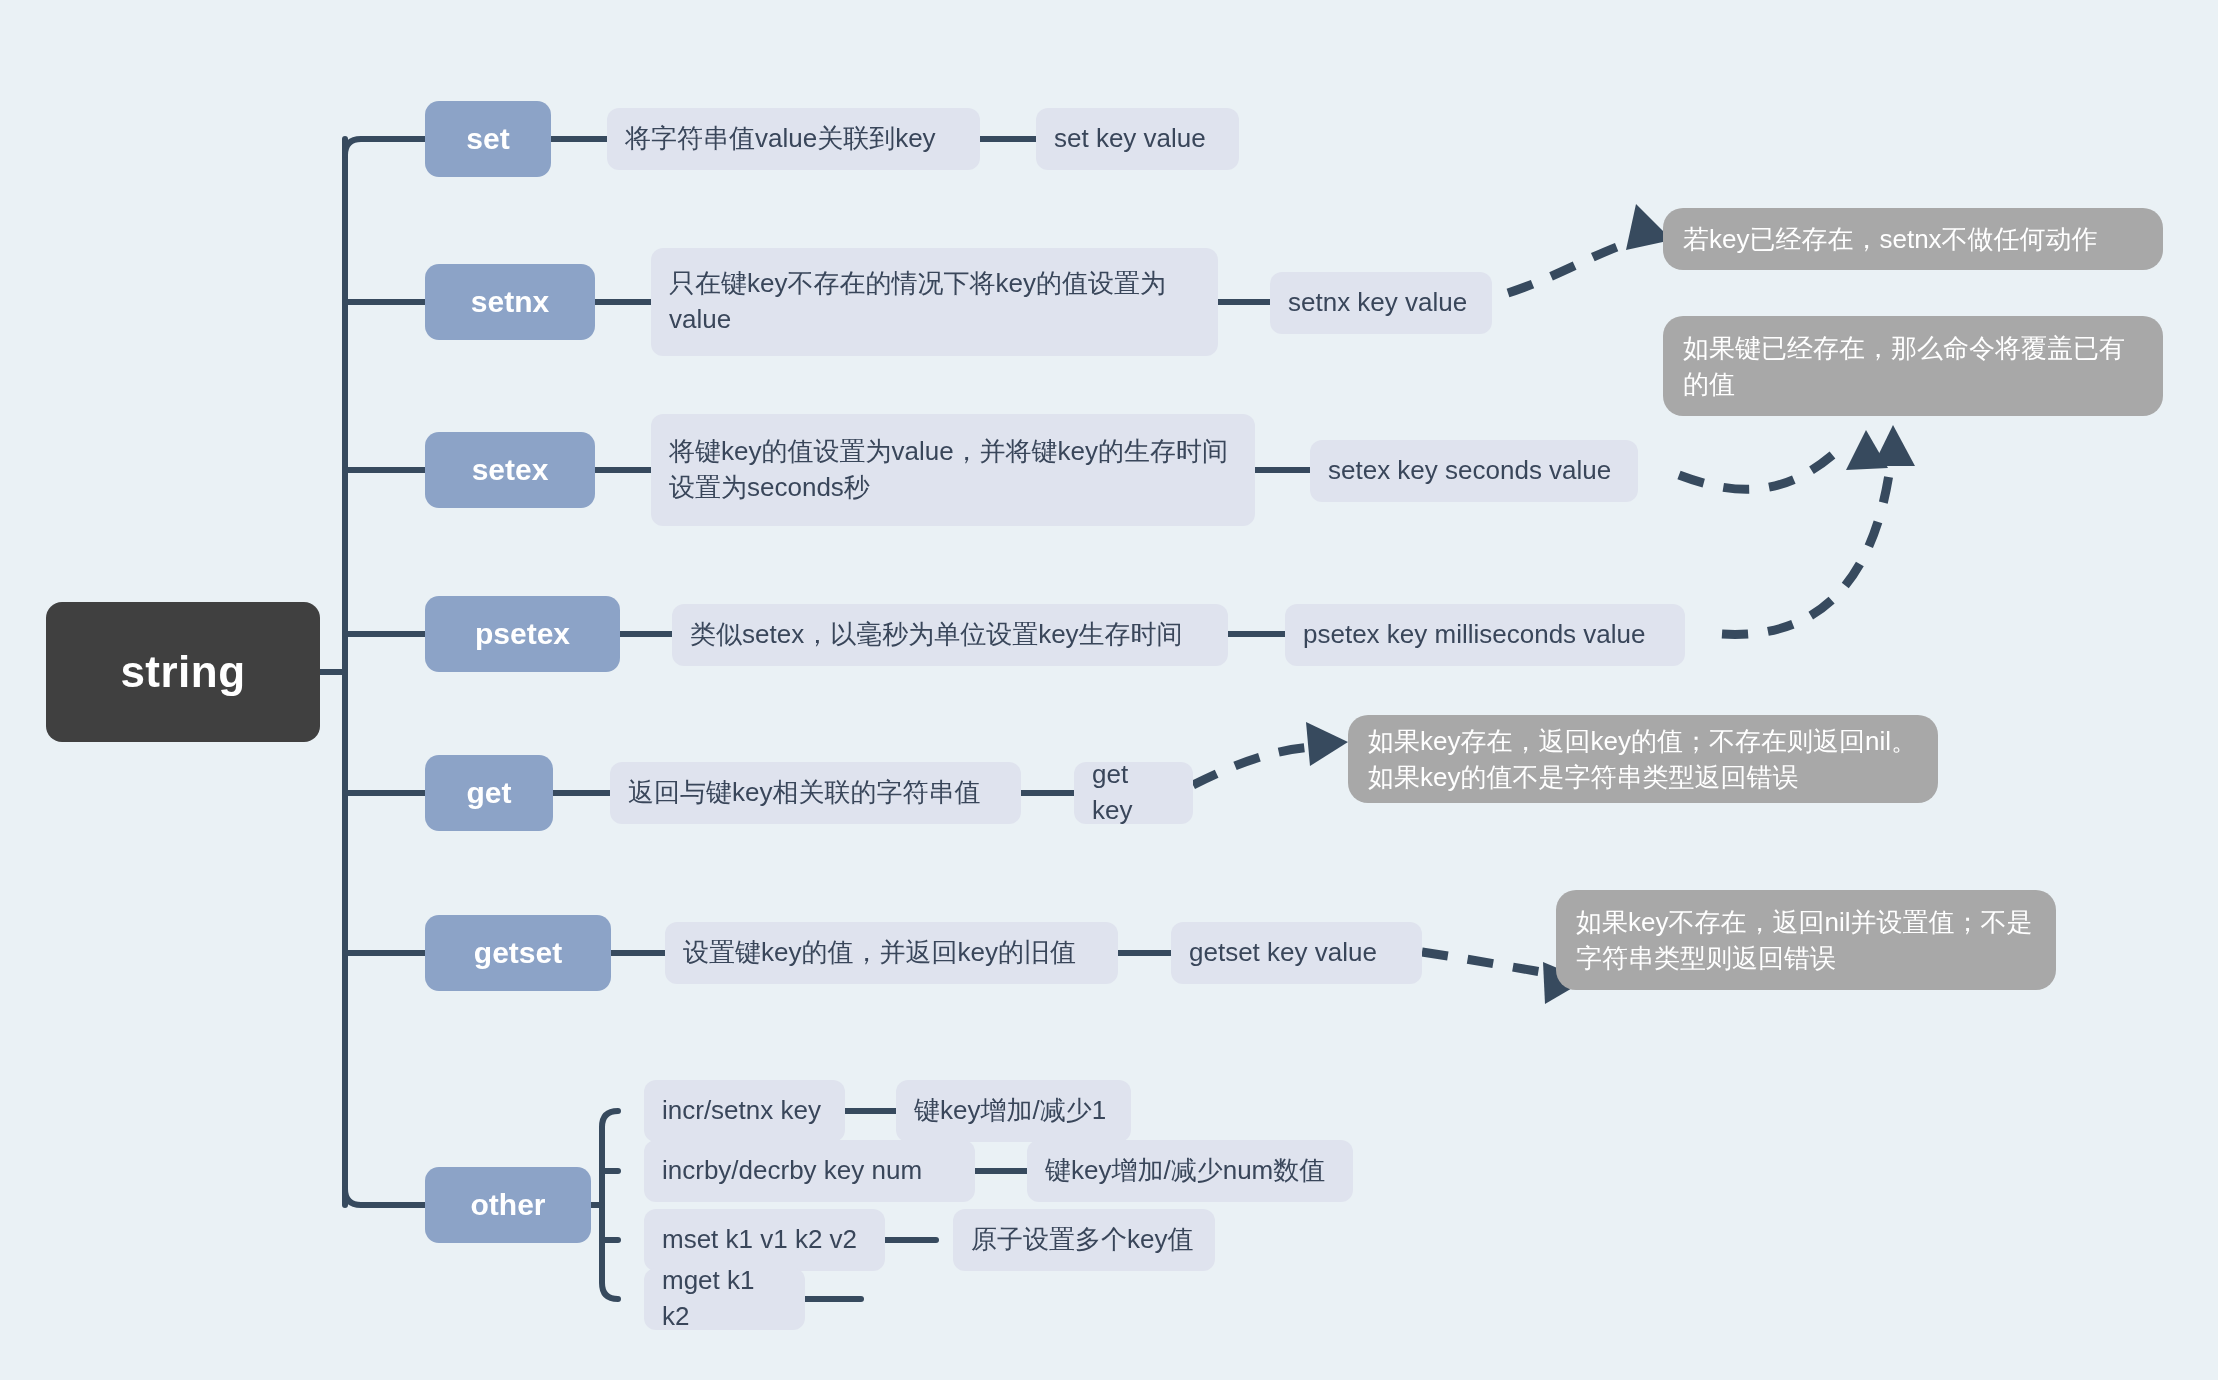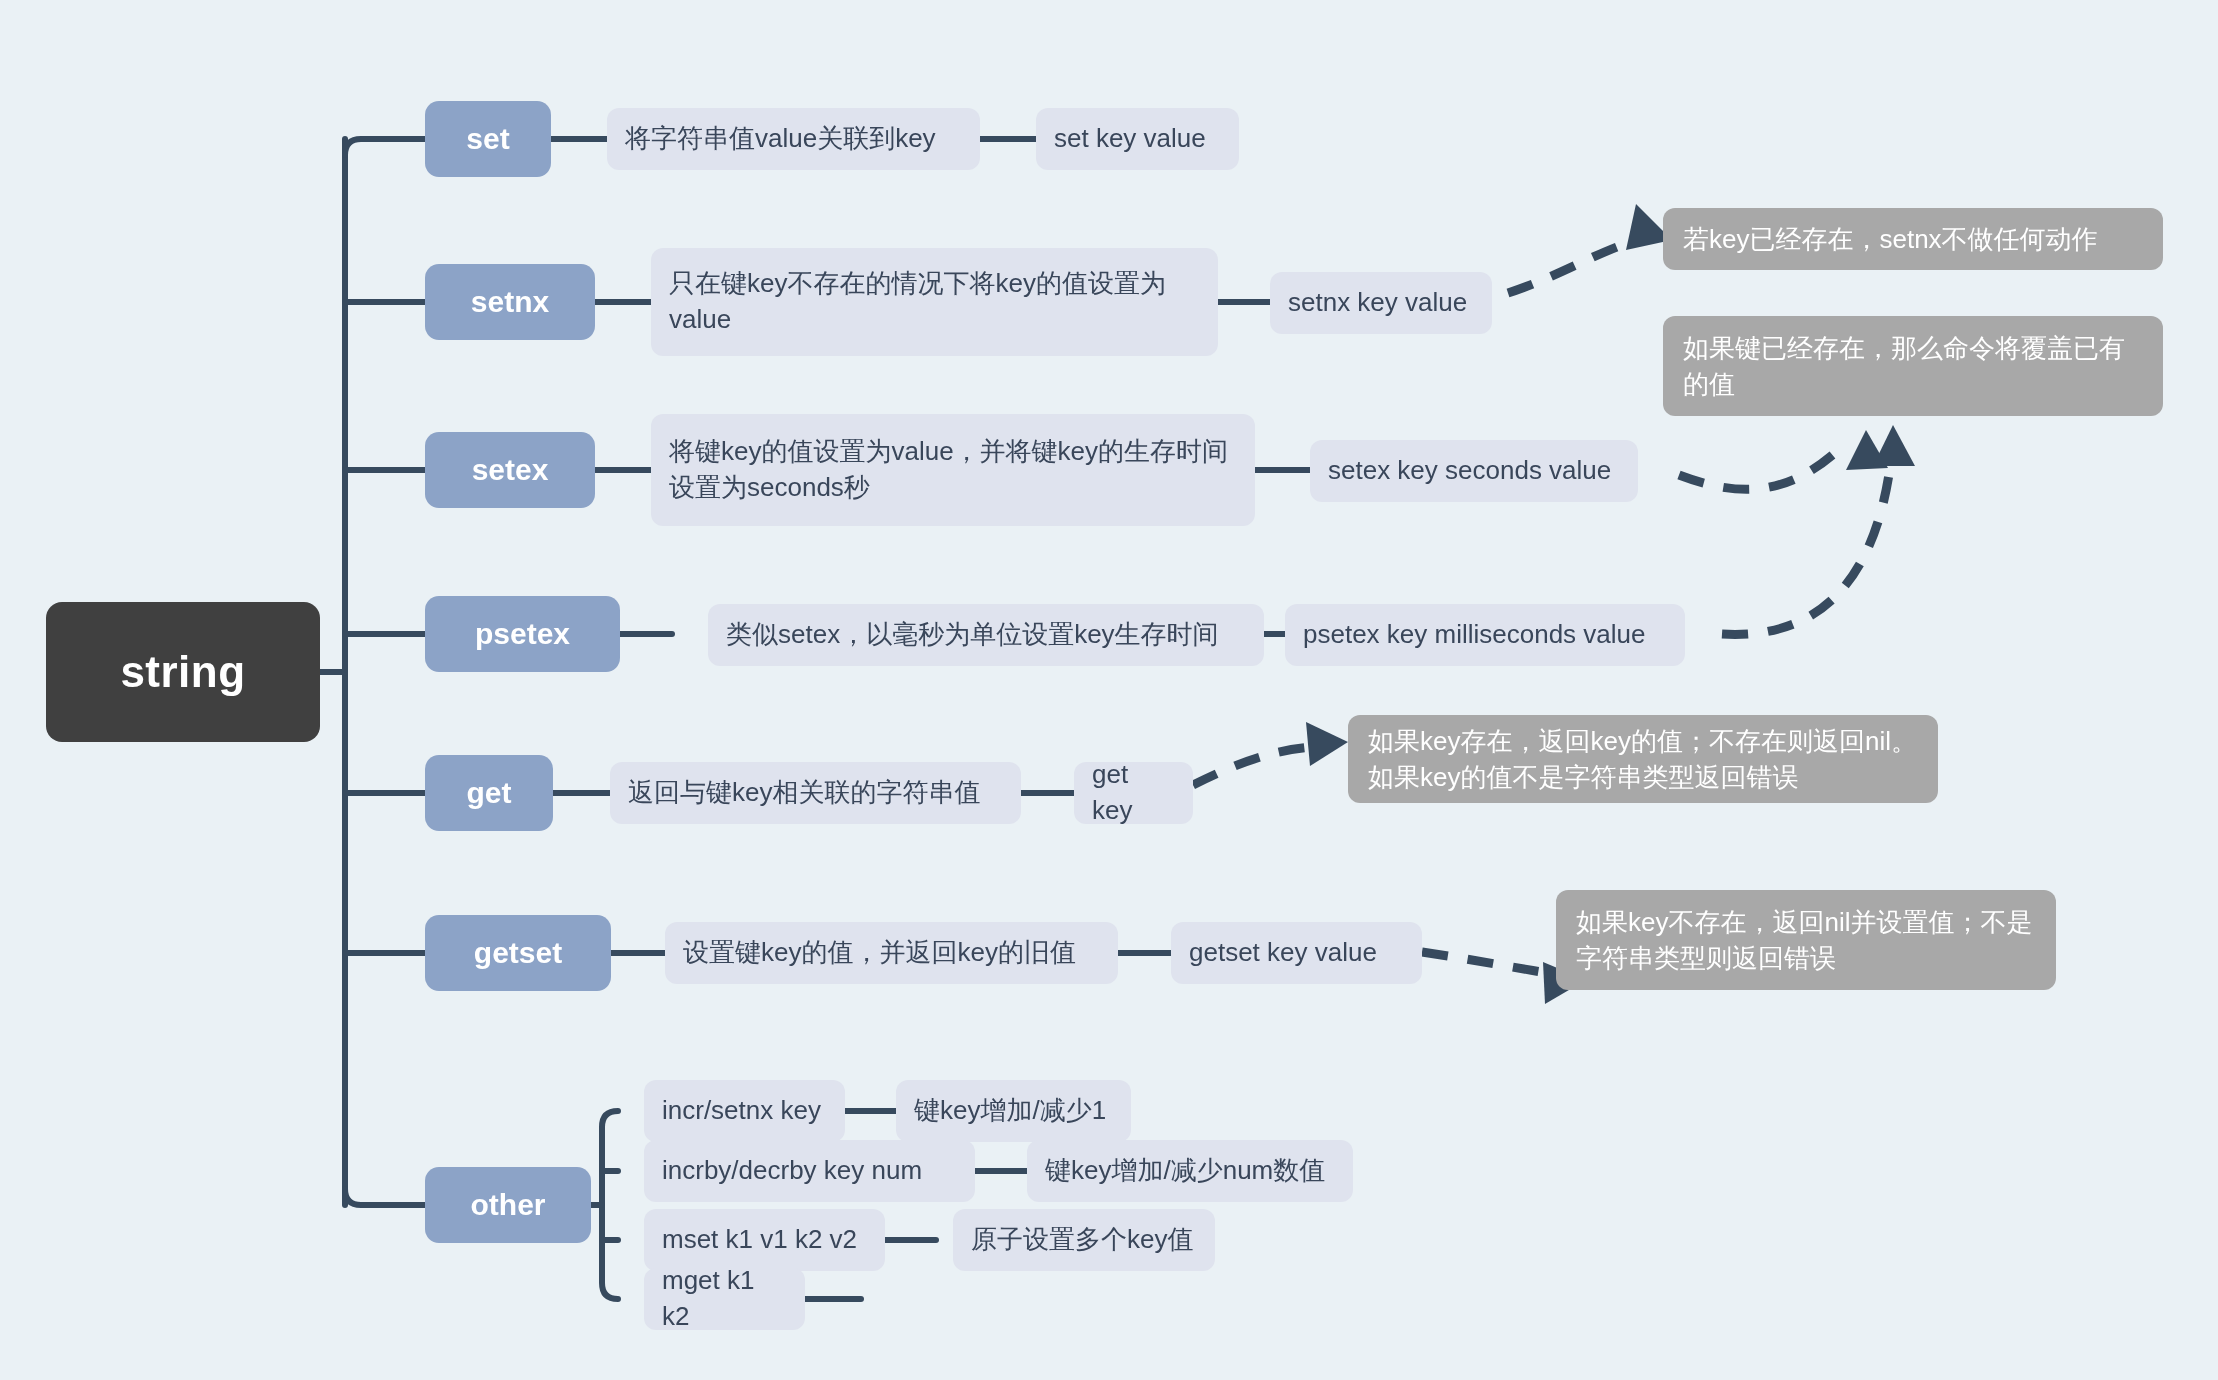--- a/index.html
+++ b/index.html
@@ -28,21 +28,21 @@
     justify-content:center;text-align:center;
   }
   
   .pill{
     background:#dfe3ee;color:#39465a;border-radius:12px;
     font-size:26px;line-height:1.38;padding:10px 18px;
   }
   .pill.multi{align-items:center;}
   
   .callout{
-    background:#a8a8a8;color:#ffffff;border-radius:12px;
+    background:#a8a8a8;color:#ffffff;border-radius:20px;
     font-size:26px;line-height:1.40;padding:12px 20px;
   }
 </style>
 </head>
 <body>
 
 <div id="stage">
 
   <svg id="wires" viewBox="0 0 2218 1380" xmlns="http://www.w3.org/2000/svg">
     <g fill="none" stroke="#374a5e" stroke-width="6" stroke-linecap="round" stroke-linejoin="round">
@@ -141,21 +141,21 @@
   <div class="node pill" style="left:1310px;top:440px;width:328px;height:62px;justify-content:center;">
     <span>setex key seconds value</span>
   </div>
   <div class="node callout" style="left:1663px;top:316px;width:500px;height:100px;align-items:center;">
     <span>如果键已经存在，那么命令将覆盖已有的值</span>
   </div>
 
   <div class="node branch" style="left:425px;top:596px;width:195px;height:76px;">
     <span>psetex</span>
   </div>
-  <div class="node pill" style="left:672px;top:604px;width:556px;height:62px;margin-left:36px;">
+  <div class="node pill" style="left:672px;top:604px;width:556px;height:62px;">
     <span>类似setex，以毫秒为单位设置key生存时间</span>
   </div>
   <div class="node pill" style="left:1285px;top:604px;width:400px;height:62px;justify-content:center;">
     <span>psetex key milliseconds value</span>
   </div>
 
   <div class="node branch" style="left:425px;top:755px;width:128px;height:76px;">
     <span>get</span>
   </div>
   <div class="node pill" style="left:610px;top:762px;width:411px;height:62px;">

